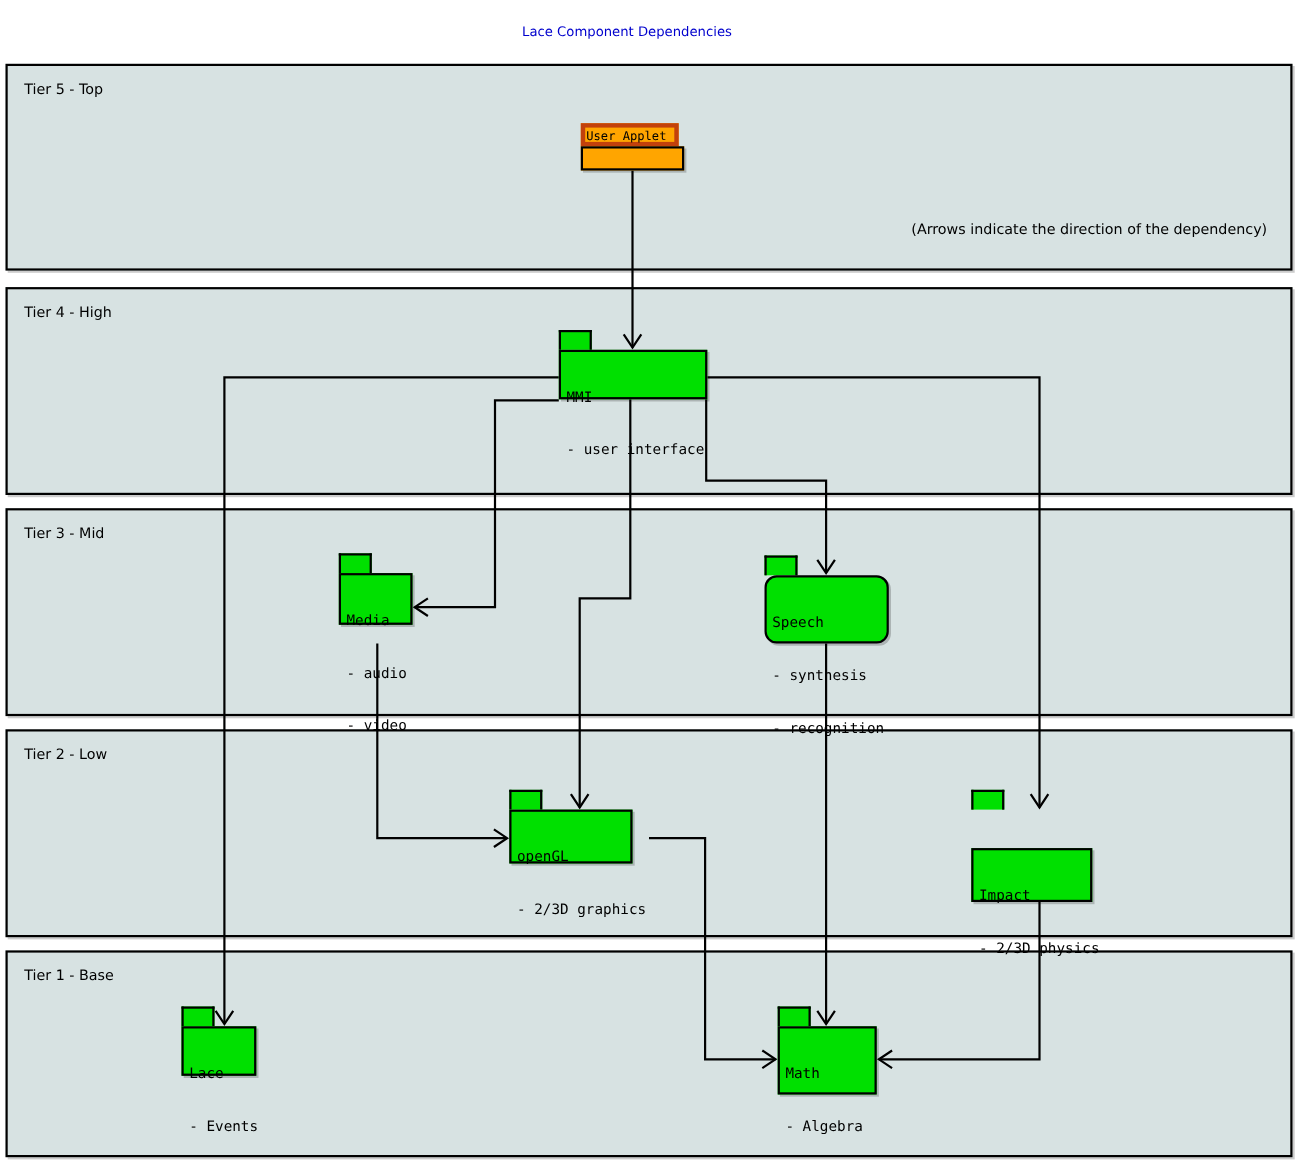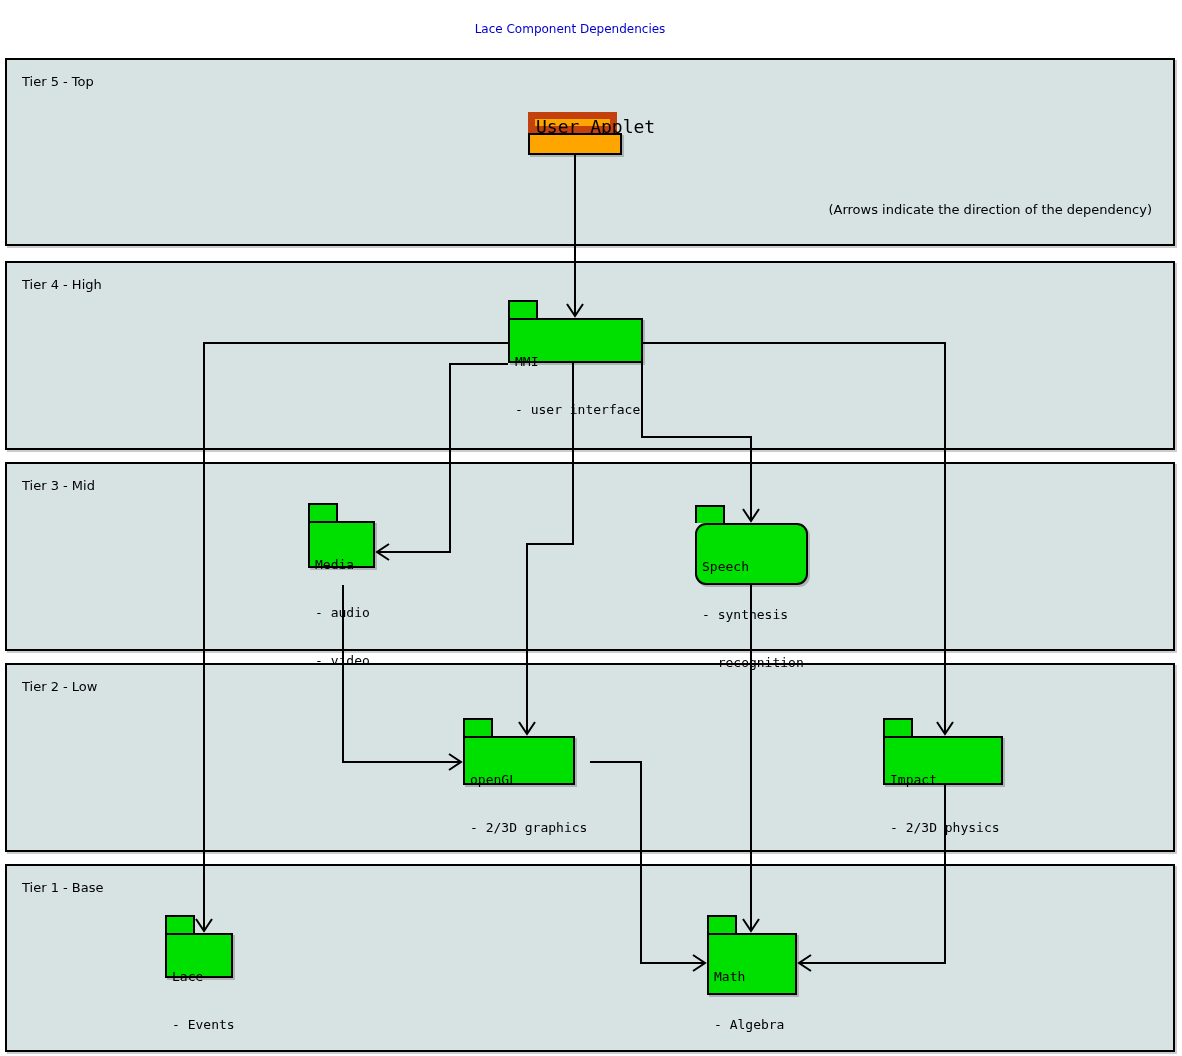--- a/index.html
+++ b/index.html
@@ -39,23 +39,23 @@
   .nbody{
     background:#00e000;border:2px solid #000;
     box-sizing:border-box;
     font-family:"DejaVu Sans Mono","Liberation Mono",monospace;
     font-size:13px;line-height:16px;color:#000;
     padding:2px 0 0 5px;white-space:pre;
     box-shadow:2px 2px 0 rgba(0,0,0,0.20);
   }
   .applet-label{
     position:absolute;left:528px;top:112px;width:89px;height:21px;
-    background:#ffa500;border:7px solid #c2410c;box-sizing:border-box;
+    background:#ffa500;border:4px solid #c2410c;box-sizing:border-box;
     font-family:"DejaVu Sans Mono","Liberation Mono",monospace;
-    font-size:18px;line-height:16px;color:#000;
+    font-size:11px;line-height:16px;color:#000;
     padding:0 1px;white-space:pre;z-index:3;
   }
   .applet-body{
     position:absolute;left:528px;top:133px;width:94px;height:22px;
     background:#ffa500;border:2px solid #000;box-sizing:border-box;
     z-index:3;box-shadow:2px 2px 0 rgba(0,0,0,0.20);
   }
 </style>
 </head>
 <body>
@@ -134,21 +134,21 @@
   <div class="node" style="left:463px;top:718px;">
     <div class="tab"></div>
     <div class="nbody" style="width:112px;height:49px;">
       <div>openGL</div>
       <div>- 2/3D graphics</div>
     </div>
   </div>
 
   <div class="node" style="left:883px;top:718px;">
     <div class="tab"></div>
-    <div class="nbody" style="width:120px;height:49px;">
+    <div class="nbody" style="width:110px;height:49px;margin-top:35px;">
       <div>Impact</div>
       <div>- 2/3D physics</div>
     </div>
   </div>
 
   <div class="node" style="left:165px;top:915px;">
     <div class="tab"></div>
     <div class="nbody" style="width:68px;height:45px;">
       <div>Lace</div>
       <div>- Events</div>

